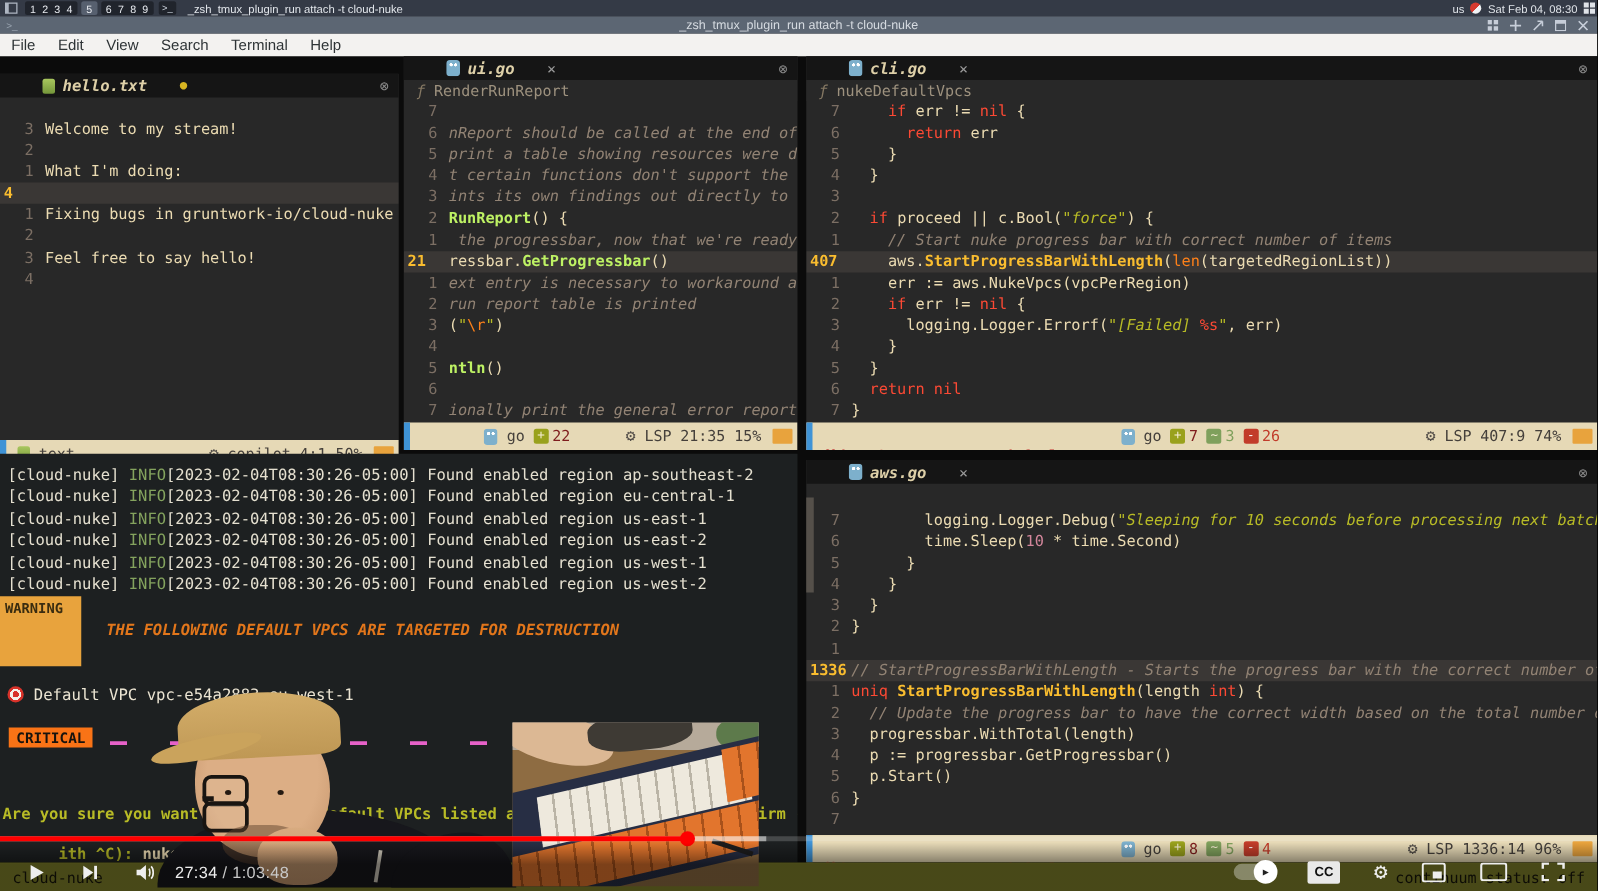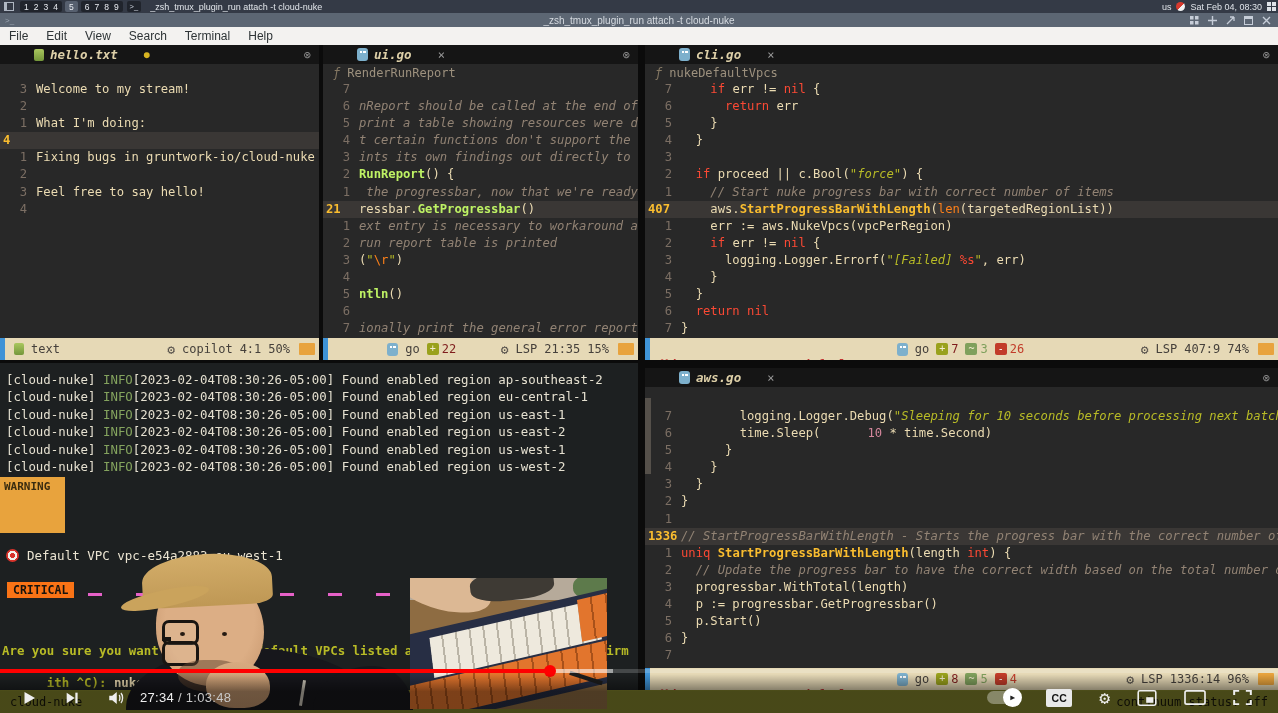--- a/index.html
+++ b/index.html
@@ -32,21 +32,21 @@
   .wt-btns { margin-left:auto; display:flex; gap:9px; padding-right:7px; z-index:2; }
   .wt-btns svg { display:block; }
 
   
   .menubar { position:absolute; left:0; top:27px; width:1278px; height:18px; background:#f3f2f0;
              display:flex; align-items:center; font:12px "Liberation Sans", sans-serif; color:#2e3436; }
   .mitem { padding:0 9px; cursor:default; }
 
   
   .pane { position:absolute; background:#282828; overflow:hidden; }
-  .pane-hello { left:0;   top:45px; width:319px; height:315px; }
+  .pane-hello { left:0;   top:59px; width:319px; height:315px; }
   .pane-ui    { left:323px; top:45px; width:315px; height:315px; }
   .pane-cli   { left:645px; top:45px; width:633px; height:315px; }
   .pane-aws   { left:645px; top:368px; width:633px; height:322px; }
   .pane-term  { left:0; top:363px; width:638px; height:327px; background:#1d2021; }
 
   .tabbar { height:19px; background:#151515; display:flex; align-items:center; padding-left:34px; }
   .tab-icon-go { width:11px; height:13px; border-radius:3px; margin-right:6px;
       background:radial-gradient(circle at 35% 30%, #fff 1.2px, transparent 1.4px),
                  radial-gradient(circle at 68% 30%, #fff 1.2px, transparent 1.4px), #7db0cc; }
   .tab-icon-txt { width:10px; height:12px; border-radius:2px; margin-right:6px;
@@ -67,21 +67,21 @@
   .cl.cur { background:#3a3735; }
   .ln { flex:none; width:36px; text-align:right; padding-right:9px; color:#7c6f64; }
   .cl.cur .ln { text-align:left; padding-left:3px; color:#fabd2f; font-weight:bold; }
   .ct { white-space:pre; color:#ebdbb2; }
   .sg-p { color:#ebdbb2; } .sg-w { color:#bef264; font-weight:bold; }
   .sg-c { color:#928374; font-style:italic; }
   .sg-k { color:#fb4934; }
   .sg-f { color:#fabd2f; font-weight:bold; }
   .sg-s { color:#b8bb26; font-style:italic; }
   .sg-o { color:#fe8019; }
-  .sg-n2 { color:#d3869b;margin-left:47px; }
+  .sg-n2 { color:#d3869b; }
 
   .status { position:absolute; left:0; right:0; bottom:0; height:22px; background:#e6d9b6;
             display:flex; align-items:center; gap:7px; font:12px "DejaVu Sans Mono", monospace; color:#45403b; }
   .sb-blue { flex:none; width:5px; height:22px; background:#3f93d6; margin-right:2px; }
   .sb-flex { flex:1; }
   .sb-yellow { flex:none; width:16px; height:12px; background:#e8a33d; margin:0 4px 0 2px; border-radius:1px; }
   .sb-branch { color:#c03030; font-weight:bold; display:flex; align-items:center; gap:4px;margin-top:32px; }
   .sb-go-icon { width:11px; height:13px; border-radius:3px;
       background:radial-gradient(circle at 35% 30%, #fff 1.2px, transparent 1.4px),
                  radial-gradient(circle at 68% 30%, #fff 1.2px, transparent 1.4px), #7db0cc; }
@@ -506,20 +506,21 @@
   <div class="pane pane-term">
     <div class="loglines" id="log-lines">
         <div class="logline"><span>[cloud-nuke] </span><span class="lvl">INFO</span><span>[2023-02-04T08:30:26-05:00] Found enabled region ap-southeast-2</span></div>
         <div class="logline"><span>[cloud-nuke] </span><span class="lvl">INFO</span><span>[2023-02-04T08:30:26-05:00] Found enabled region eu-central-1</span></div>
         <div class="logline"><span>[cloud-nuke] </span><span class="lvl">INFO</span><span>[2023-02-04T08:30:26-05:00] Found enabled region us-east-1</span></div>
         <div class="logline"><span>[cloud-nuke] </span><span class="lvl">INFO</span><span>[2023-02-04T08:30:26-05:00] Found enabled region us-east-2</span></div>
         <div class="logline"><span>[cloud-nuke] </span><span class="lvl">INFO</span><span>[2023-02-04T08:30:26-05:00] Found enabled region us-west-1</span></div>
         <div class="logline"><span>[cloud-nuke] </span><span class="lvl">INFO</span><span>[2023-02-04T08:30:26-05:00] Found enabled region us-west-2</span></div>
       </div>
     <div class="warn-block">WARNING</div>
+    <div class="warn-msg">THE FOLLOWING DEFAULT VPCS ARE TARGETED FOR DESTRUCTION</div>
     <div class="vpc-line">
       <span class="target-icon"></span>
       <span>Default VPC vpc-e54a2883 eu-west-1</span>
     </div>
     <div class="critical">CRITICAL</div>
     <div class="dashes"></div>
     <div class="prompt" style="top:280px;">Are you sure you want to nuke the default VPCs listed above? Enter 'nuke' to confirm (or exit w</div>
     <div class="prompt" style="top:297px;">
       <span>ith ^C): </span><span class="answer">nuke</span>
     </div>

